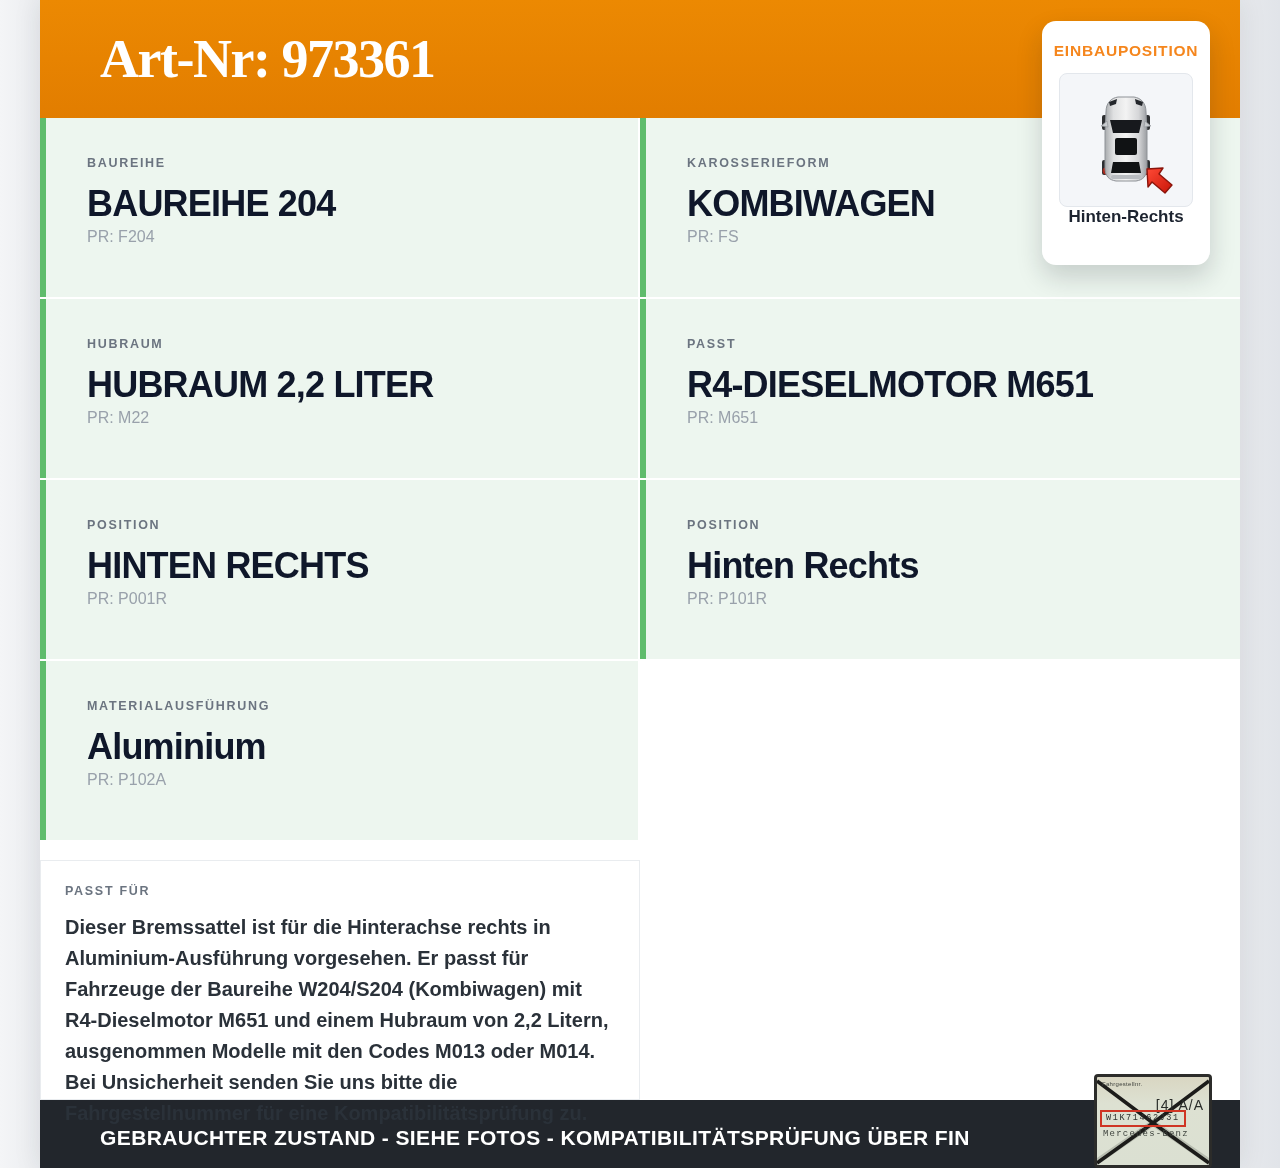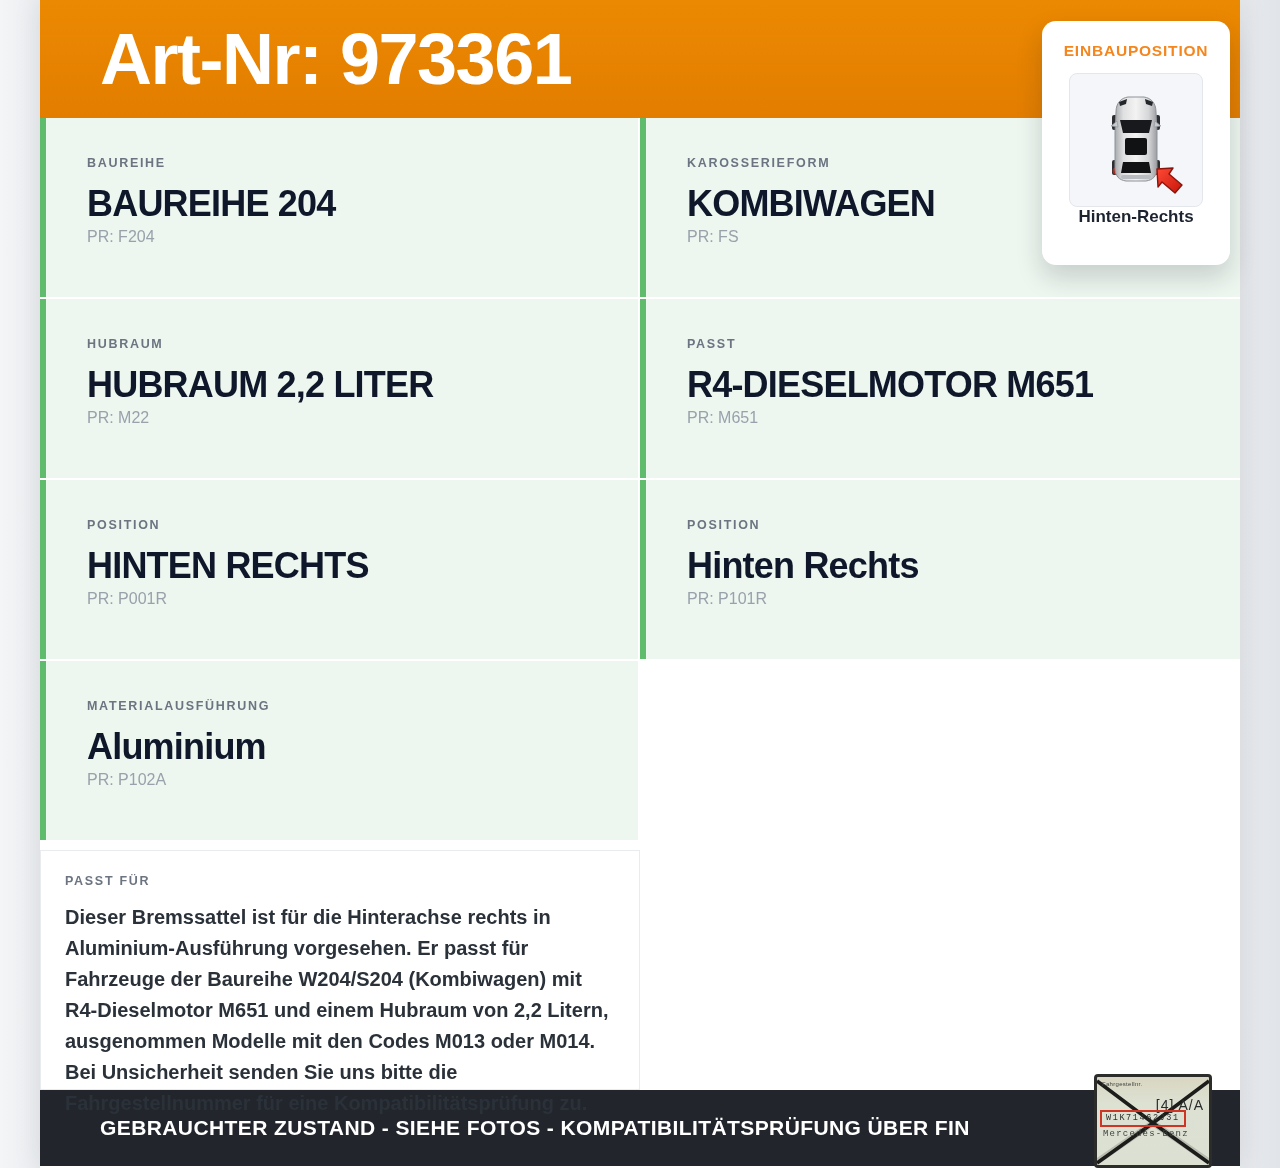--- a/index.html
+++ b/index.html
@@ -12,21 +12,21 @@
   .content {
     position:absolute; left:40px; top:0; width:1200px; height:1168px;
     background:#ffffff; box-shadow:0 0 26px rgba(25,35,45,.10);
   }
   
   .topbar {
     height:118px; background:linear-gradient(180deg,#ec8902 0%, #e27d00 100%);
     display:flex; align-items:center; padding-left:60px;
   }
   .topbar h1 {
-    color:#ffffff; font-size:72px; font-weight:bold; letter-spacing:-1.5px;
+    color:#ffffff; font-size:54px; font-weight:bold; letter-spacing:-1.5px;font-family:Liberation Serif, serif;
   }
   
   .grid {
     display:grid; grid-template-columns:598px 600px; grid-auto-rows:179px;
     gap:2px; background:#ffffff;
   }
   .spec-card {
     background:#edf6ef; border-left:6px solid #5fbc6c;
     padding:38px 20px 0 41px;
   }
@@ -37,38 +37,38 @@
   .spec-value {
     margin-top:10px; font-size:36px; font-weight:bold; color:#0f172a;
     letter-spacing:-0.8px; line-height:46px; white-space:nowrap;
   }
   .spec-pr {
     font-size:16px; color:#99a1ab; line-height:19px;
   }
   .filler { background:#ffffff; }
   
   .passt-card {
-    width:600px; height:240px; margin-top:10px; background:#ffffff;
+    width:600px; height:240px; margin-top:20px; background:#ffffff;
     border:1px solid #e9ecef; padding:23px 25px 12px 24px;
   }
   .passt-text {
     margin-top:13px; width:552px; font-size:20px; font-weight:bold;
     color:#2a3139; line-height:31px;
   }
   
   .footer {
     height:76px; background:#22262c; display:flex; align-items:center;
     padding-left:60px;
   }
   .footer-text {
     color:#ffffff; font-size:21px; font-weight:bold; letter-spacing:0.4px;
   }
   
   .einbau-card {
-    position:absolute; top:21px; left:1002px; width:188px; height:244px;
+    position:absolute; top:21px; left:1002px; width:168px; height:244px;
     background:#ffffff; border-radius:14px; text-align:center;
     box-shadow:0 12px 26px rgba(20,30,40,.18); z-index:5;
   }
   .einbau-label {
     padding-top:21px; color:#f5861d; font-weight:bold; font-size:15.5px;
     letter-spacing:0.8px;
   }
   .einbau-imgbox {
     margin:13px auto 0; width:134px; height:134px;
     background:#f4f6f9; border:1px solid #e3e7ec; border-radius:8px;

